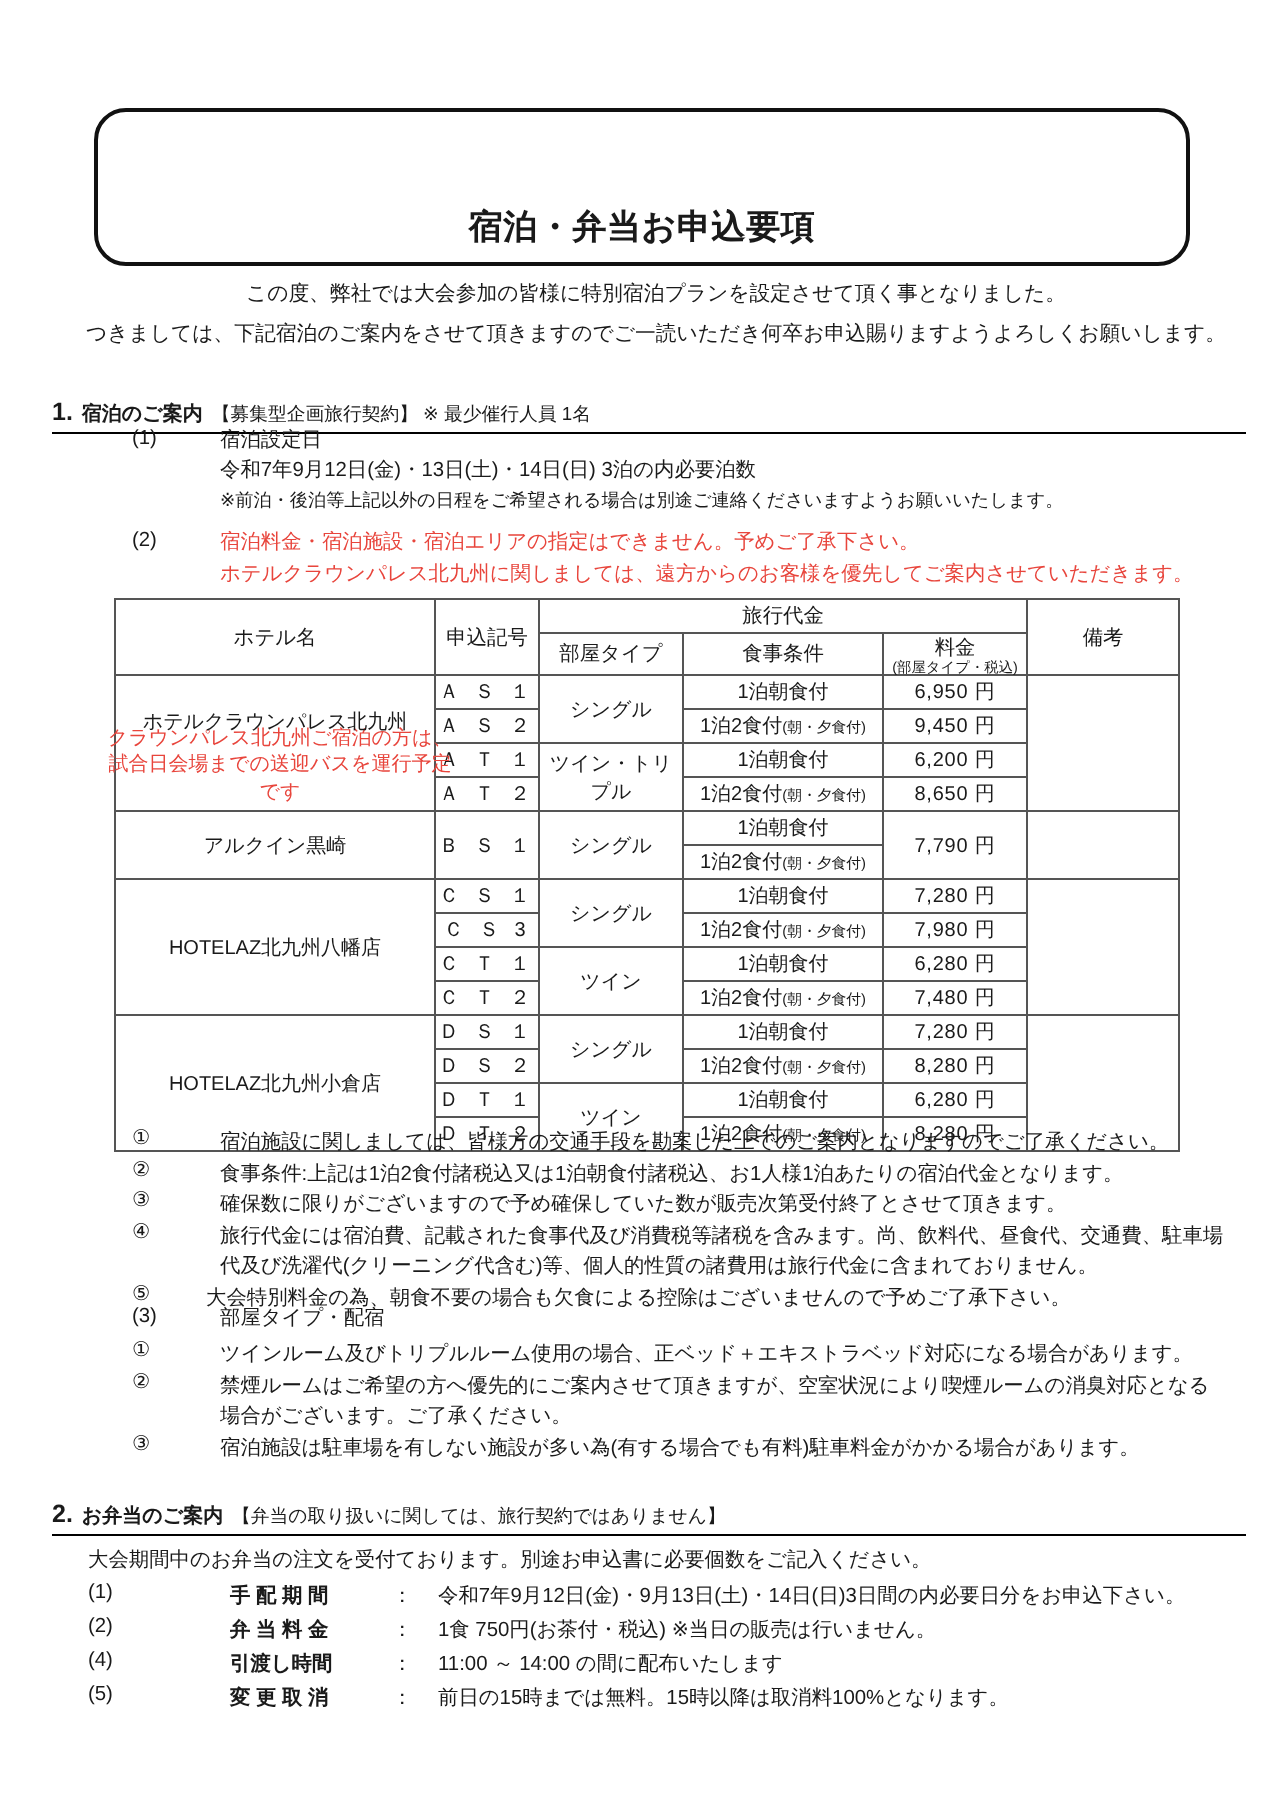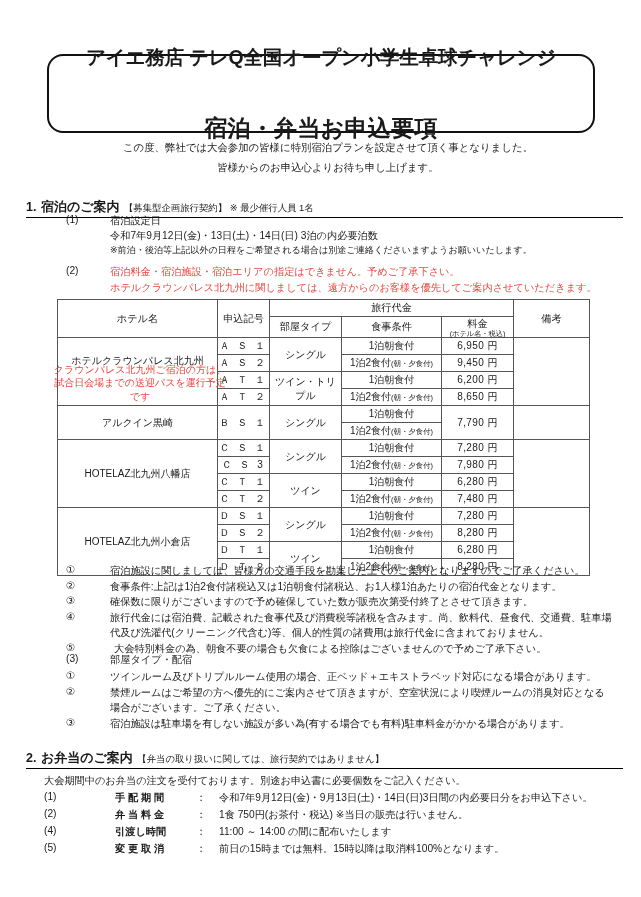--- a/index.html
+++ b/index.html
@@ -25,37 +25,37 @@
     border-radius: 16px;
     display: flex; flex-direction: column;
     align-items: center; justify-content: center;
     gap: 2px;
   }
   .title-line1 {
     font-size: 19.5px; font-weight: bold; letter-spacing: -0.2px;
     white-space: nowrap;
   }
   .title-line2 {
-    font-size: 23px; font-weight: bold; letter-spacing: 0.3px;
+    font-size: 17px; font-weight: bold; letter-spacing: 0.3px;
     white-space: nowrap;
     margin-top: 40px;
   }
 
   
   .intro { position: absolute; left: 33px; top: 141px; width: 590px; text-align: center; }
   .intro p { margin: 0 0 6px 0; font-size: 10.4px; line-height: 1.3; white-space: nowrap; }
 
   
   .sec-head {
     position: absolute; left: 26px; width: 597px;
     border-bottom: 1.5px solid #000;
     padding-bottom: 1px;
   }
   .sec-head .num { font-size: 12.5px; font-weight: bold; }
-  .sec-head .title { font-size: 13px; font-weight: bold; text-align: center; }
+  .sec-head .title { font-size: 10px; font-weight: bold; text-align: center; }
   .sec-head .note { font-size: 9.4px; font-weight: normal; }
   #sec1 { top: 197px; }
   #sec2 { top: 748px; }
 
   
   .row { position: absolute; font-size: 10.2px; line-height: 1.28; white-space: nowrap; }
   .marker { position: absolute; font-size: 10.2px; }
   .sub { font-size: 9.1px; }
   .red { color: #e8453c; }
 
@@ -107,27 +107,26 @@
   }
   .note-line { position: absolute; font-size: 10.2px; white-space: nowrap; }
   .note-mark { position: absolute; font-size: 10.2px; }
 </style>
 </head>
 <body>
 
 <div class="page">
 
   <div class="title-box">
-    <div class="title-line1">アイエ務店 テレQ全国オープン小学生卓球チャレンジ</div>
     <div class="title-line2">宿泊・弁当お申込要項</div>
   </div>
 
   <div class="intro">
     <p>この度、弊社では大会参加の皆様に特別宿泊プランを設定させて頂く事となりました。</p>
-    <p>皆様からのお申込心よりお待ち申し上げます。</p>
+    <p>つきましては、下記宿泊のご案内をさせて頂きますのでご一読いただき何卒お申込賜りますようよろしくお願いします。</p>
   </div>
 
   <div class="sec-head" id="sec1">
     <span class="num">1.</span>
     <span class="title">宿泊のご案内</span>
     <span class="note">【募集型企画旅行契約】 ※ 最少催行人員 1名</span>
   </div>
 
   <div class="marker" style="left:66px; top:214px;">(1)</div>
   <div class="row" style="left:110px; top:214px;">宿泊設定日</div>
@@ -152,21 +151,21 @@
         <th rowspan="2">ホテル名</th>
         <th rowspan="2">申込記号</th>
         <th colspan="3">旅行代金</th>
         <th rowspan="2">備考</th>
       </tr>
       <tr>
         <th>部屋タイプ</th>
         <th>食事条件</th>
         <th>
           <span>料金</span>
-          <span class="fee-sub">(ホテル名・税込)</span>
+          <span class="fee-sub">(部屋タイプ・税込)</span>
         </th>
       </tr>
     </thead>
     <tbody id="plan-body">
         <tr>
           <td rowspan="4" class="hotelname" style="position: relative;">
             <div style="position: relative; z-index: 2; margin-bottom: 22px;">ホテルクラウンパレス北九州</div>
             <div class="bus-note" style="color: rgb(232, 69, 60); top: auto; bottom: 2px; transform: none;">クラウンパレス北九州ご宿泊の方は、 試合日会場までの送迎バスを運行予定です</div>
           </td>
           <td class="code">Ａ Ｓ １</td>
@@ -263,21 +262,21 @@
       <div class="note-mark" style="left: 66px; top: 564px;">①</div>
       <div class="note-line" style="left: 110px; top: 564px;">宿泊施設に関しましては、皆様方の交通手段を勘案した上でのご案内となりますのでご了承ください。</div>
       <div class="note-mark" style="left: 66px; top: 579.6px;">②</div>
       <div class="note-line" style="left: 110px; top: 579.6px;">食事条件:上記は1泊2食付諸税込又は1泊朝食付諸税込、お1人様1泊あたりの宿泊代金となります。</div>
       <div class="note-mark" style="left: 66px; top: 595.2px;">③</div>
       <div class="note-line" style="left: 110px; top: 595.2px;">確保数に限りがございますので予め確保していた数が販売次第受付終了とさせて頂きます。</div>
       <div class="note-mark" style="left: 66px; top: 610.8px;">④</div>
       <div class="note-line" style="left: 110px; top: 610.8px; text-align: center;">旅行代金には宿泊費、記載された食事代及び消費税等諸税を含みます。尚、飲料代、昼食代、交通費、駐車場</div>
       <div class="note-line" style="left: 110px; top: 626.4px;">代及び洗濯代(クリーニング代含む)等、個人的性質の諸費用は旅行代金に含まれておりません。</div>
       <div class="note-mark" style="left: 66px; top: 642px;">⑤</div>
-      <div class="note-line" style="left: 114px; top: 642px;">大会特別料金の為、朝食不要の場合も欠食による控除はございませんので予めご了承下さい。</div>
+      <div class="note-line" style="left: 103px; top: 642px;">大会特別料金の為、朝食不要の場合も欠食による控除はございませんので予めご了承下さい。</div>
     </div>
 
   <div class="marker" style="left:66px; top:653px;">(3)</div>
   <div class="row" style="left:110px; top:653px;">部屋タイプ・配宿</div>
   <div id="conds3">
       <div class="note-mark" style="left: 66px; top: 670px;">①</div>
       <div class="note-line" style="left: 110px; top: 670px;">ツインルーム及びトリプルルーム使用の場合、正ベッド＋エキストラベッド対応になる場合があります。</div>
       <div class="note-mark" style="left: 66px; top: 685.6px;">②</div>
       <div class="note-line" style="left: 110px; top: 685.6px;">禁煙ルームはご希望の方へ優先的にご案内させて頂きますが、空室状況により喫煙ルームの消臭対応となる</div>
       <div class="note-line" style="left: 110px; top: 701.2px;">場合がございます。ご了承ください。</div>

